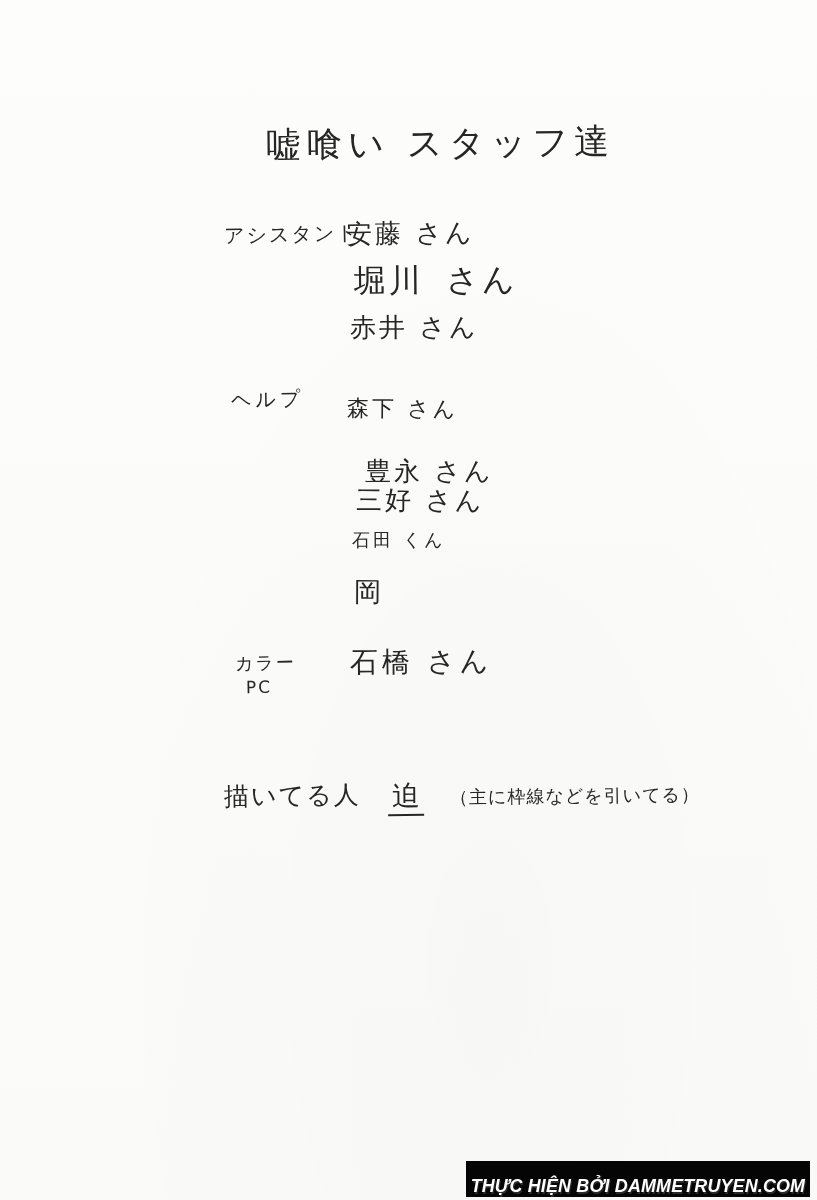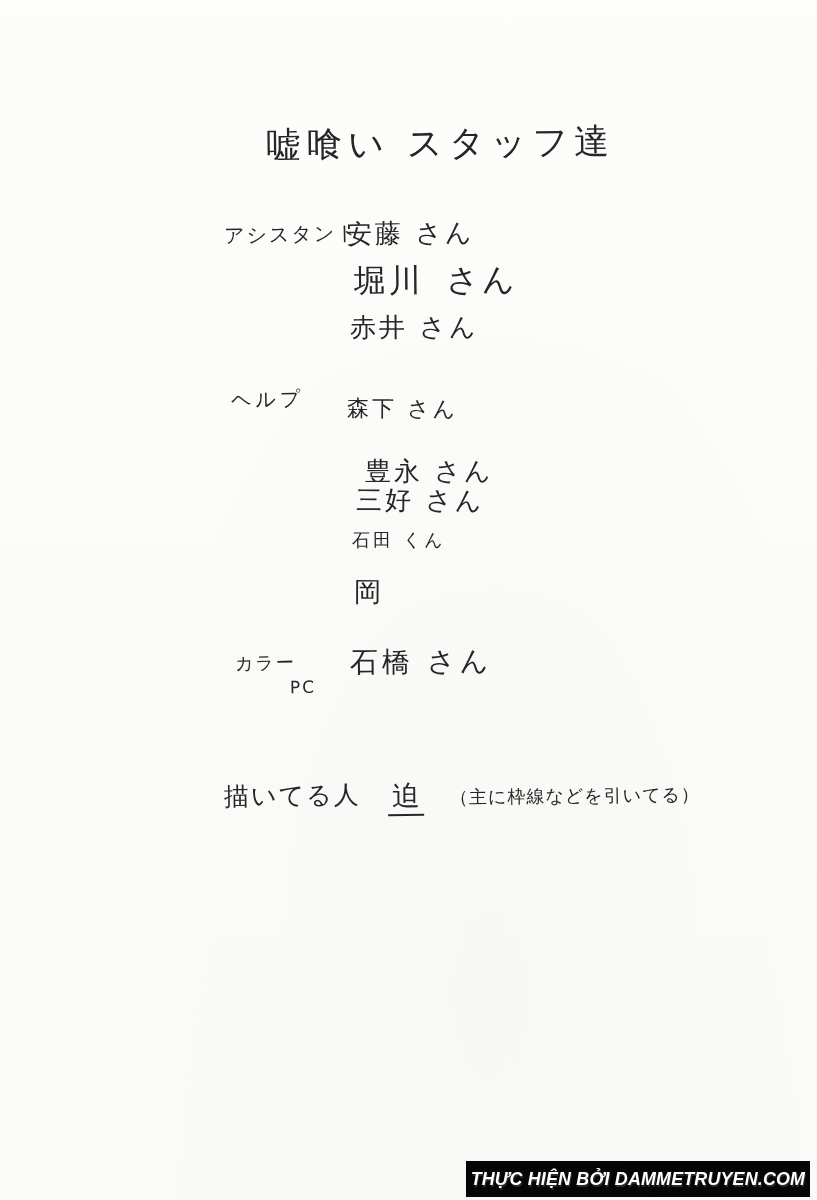--- a/index.html
+++ b/index.html
@@ -38,40 +38,40 @@
   .name-ando     { left: 346px; top: 219px; font-size: 26px; letter-spacing: 3px; transform: rotate(-0.8deg); }
   .name-horikawa { left: 354px; top: 265px; font-size: 32px; letter-spacing: 3px; transform: rotate(-0.5deg); font-family: Liberation Mono, monospace; }
   .name-akai     { left: 350px; top: 313px; font-size: 26px; letter-spacing: 3px; transform: rotate(-0.4deg); }
   .lbl-help      { left: 231px; top: 388px; font-size: 20px; letter-spacing: 4px; transform: rotate(-1.0deg); }
   .name-morishita{ left: 347px; top: 389px; font-size: 22px; letter-spacing: 3px; transform: rotate(0.4deg); margin-top: 8px; }
   .name-toyonaga { left: 365px; top: 441px; font-size: 26px; letter-spacing: 3px; transform: rotate(-0.3deg); margin-top: 16px; }
   .name-miyoshi  { left: 356px; top: 486px; font-size: 26px; letter-spacing: 3px; transform: rotate(0.3deg); }
   .name-ishida   { left: 352px; top: 530px; font-size: 18px; letter-spacing: 3px; transform: rotate(-0.2deg); }
   .name-oka      { left: 354px; top: 577px; font-size: 27px; transform: rotate(0.3deg); }
   .lbl-color     { left: 235px; top: 653px; font-size: 18px; letter-spacing: 2px; transform: rotate(-1.5deg); }
-  .lbl-pc        { left: 246px; top: 678px; font-size: 17px; letter-spacing: 2px; transform: rotate(-1.0deg); margin-left: 44px; }
+  .lbl-pc        { left: 246px; top: 678px; font-size: 17px; letter-spacing: 2px; transform: rotate(-1.0deg); }
   .name-ishibashi{ left: 350px; top: 647px; font-size: 28px; letter-spacing: 4px; transform: rotate(-0.6deg); }
   .lbl-artist    { left: 224px; top: 782px; font-size: 25px; letter-spacing: 2px; transform: rotate(-0.8deg); }
   .name-sako {
     left: 388px; top: 781px; font-size: 28px;
     border-bottom: 2px solid #262626;
     padding: 0 4px 2px 4px;
     transform: rotate(-0.4deg);
   }
   .artist-note   { left: 450px; top: 786px; font-size: 18px; letter-spacing: 1px; transform: rotate(-0.7deg); }
 
   .watermark-bar {
     position: absolute;
     left: 466px;
     top: 1161px;
     width: 344px;
     height: 36px;
     background: #050505;
     display: flex;
-    align-items: center;
+    align-items: flex-end;
     justify-content: center;
   }
   .watermark-text {
     color: #ffffff;
     font-family: "Liberation Sans", sans-serif;
     font-weight: bold;
     font-style: italic;
     font-size: 19px;
     letter-spacing: 0.2px;
     white-space: nowrap;

